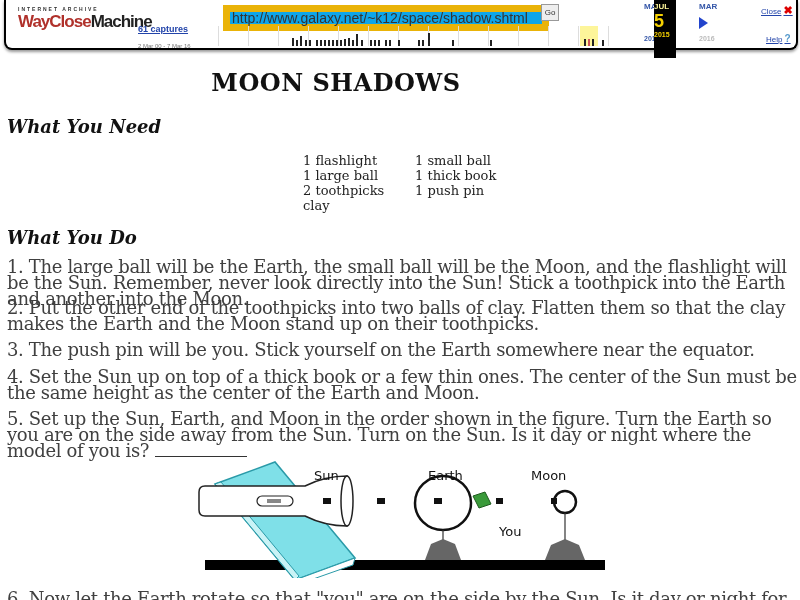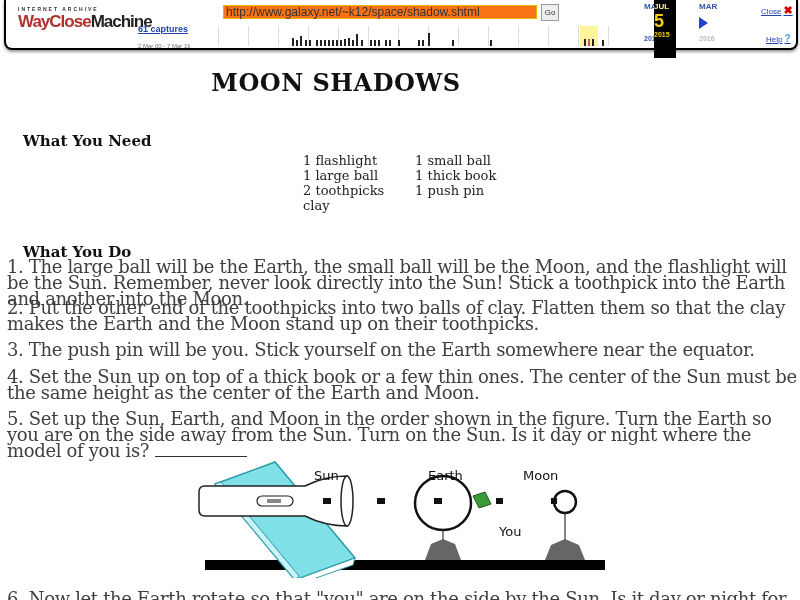--- a/index.html
+++ b/index.html
@@ -6,21 +6,21 @@
   body { width:800px; height:600px; overflow:hidden; position:relative; font-family:"DejaVu Serif", serif; color:#111; }
   
   .wb { position:absolute; left:4px; top:0; width:790px; height:48px; border:2px solid #000; border-top:none; border-radius:0 0 8px 8px; background:#fff; box-shadow:0 2px 3px rgba(0,0,0,0.4); }
   .wb-logo { position:absolute; left:12px; top:6px; width:90px; height:32px; }
   .wb-logo .ia { font-family:"Liberation Sans", sans-serif; font-size:5px; letter-spacing:2px; color:#333; font-weight:bold; }
   .wb-logo .wm { font-family:"Liberation Sans", sans-serif; font-size:17px; font-weight:bold; color:#222; letter-spacing:-1px; line-height:20px; }
   .wb-logo .wm .way { color:#b0312b; }
   .wb-captures { position:absolute; left:132px; top:24px; width:72px; font-family:"Liberation Sans", sans-serif; }
   .wb-captures a { font-size:9px; color:#2244aa; text-decoration:underline; font-weight:bold; display:block; }
   .wb-captures .range { font-size:6px; color:#777; }
-  .wb-url { position:absolute; left:217px; top:5px; width:310px; height:12px; border:1px solid #eab308; font-family:"Liberation Sans", sans-serif; font-size:12px; line-height:12px; padding-left:2px; color:#333; background:#f97316; }
+  .wb-url { position:absolute; left:217px; top:5px; width:310px; height:12px; border:7px solid #eab308; font-family:"Liberation Sans", sans-serif; font-size:14px; line-height:12px; padding-left:2px; color:#333; background:#0ea5e9; }
   .wb-go { position:absolute; left:535px; top:4px; width:16px; height:15px; border:1px solid #999; font-family:"Liberation Sans", sans-serif; font-size:8px; text-align:center; line-height:15px; background:#eee; color:#333; }
   .wb-spark { position:absolute; left:212px; top:24px; width:420px; height:22px; }
   .wb-spark .tick { position:absolute; bottom:0; width:2px; background:#222; }
   .wb-spark .sep { position:absolute; bottom:0; width:1px; height:20px; background:#ddd; }
   .wb-spark .hl { position:absolute; left:362px; bottom:0; width:18px; height:20px; background:#fdf59a; }
   .wb-cal { position:absolute; top:0; font-family:"Liberation Sans", sans-serif; text-align:center; font-weight:bold; }
   .wb-month { font-size:8px; color:#3456a8;text-align:center; }
   .wb-year { font-size:7px; color:#3456a8; }
   .wb-cur { position:absolute; left:648px; top:0; width:22px; height:58px; background:#000; text-align:left; font-family:"Liberation Sans", sans-serif; font-weight:bold; }
   .wb-cur .m { font-size:8px; color:#fdf59a; padding-top:2px; }
@@ -28,21 +28,21 @@
   .wb-cur .y { font-size:7px; color:#f5d000; }
   .arrow-l { position:absolute; left:648px; top:17px; width:0; height:0; border-top:6px solid transparent; border-bottom:6px solid transparent; border-right:9px solid #2244cc; }
   .arrow-r { position:absolute; left:693px; top:17px; width:0; height:0; border-top:6px solid transparent; border-bottom:6px solid transparent; border-left:9px solid #2244cc; }
   .wb-close { position:absolute; left:755px; top:4px; font-family:"Liberation Sans", sans-serif; font-size:8px; color:#2244aa; text-decoration:underline; }
   .wb-close .x { color:#d00; font-weight:bold; text-decoration:none; font-size:11px; margin-left:2px; }
   .wb-help { position:absolute; left:760px; top:33px; font-family:"Liberation Sans", sans-serif; font-size:8px; color:#2244aa; text-decoration:underline; }
   .wb-help .q { color:#5599cc; font-weight:bold; text-decoration:none; font-size:10px; margin-left:2px; }
 
   
   .title { position:absolute; left:0; top:68px; width:672px; text-align:center; font-size:24px; font-weight:bold; letter-spacing:0.5px; }
-  h2 { position:absolute; left:7px; margin:16px; font-size:15px; font-weight:bold; }
+  h2 { position:absolute; left:7px; margin:0; font-size:18px; font-weight:bold;font-style:italic; }
   .needs { position:absolute; left:303px; top:149px; font-size:13px; line-height:15px; color:#222; }
   .needs .col { position:absolute; top:4px; white-space:nowrap; }
   .para { position:absolute; left:7px; width:790px; font-family:"DejaVu Serif", serif; font-size:18px; line-height:16px; color:#404040; letter-spacing:-0.35px; }
   .blank { display:inline-block; width:92px; border-bottom:1px solid #333; height:11px; vertical-align:baseline; }
 
   
   .fig { position:absolute; left:195px; top:448px; width:420px; height:130px; }
   .fig .lbl { position:absolute; font-family:"DejaVu Sans", sans-serif; font-size:13px; color:#111;margin-top:16px; }
 </style>
 </head>
@@ -195,17 +195,17 @@
 
     <g>
       <circle cx="370" cy="54" r="11" fill="#fff" stroke="#111" stroke-width="2.5"></circle>
       <rect x="356" y="50" width="6" height="6" fill="#111"></rect>
       <line x1="370" y1="65" x2="370" y2="92" stroke="#333" stroke-width="1.2"></line>
       <polygon points="350,112 356,97 370,91 384,97 390,112" fill="#666"></polygon>
     </g>
   </svg>
   <span class="lbl" style="left:119px;top:4px">Sun</span>
   <span class="lbl" style="left:233px;top:4px">Earth</span>
-  <span class="lbl" style="left:328px;top:4px">Moon</span>
+  <span class="lbl" style="left:336px;top:4px">Moon</span>
   <span class="lbl" style="left:304px;top:60px">You</span>
 </div>
 
 <div class="para" style="top:591px">6. Now let the Earth rotate so that "you" are on the side by the Sun. Is it day or night for you?</div>
 
 </body></html>

